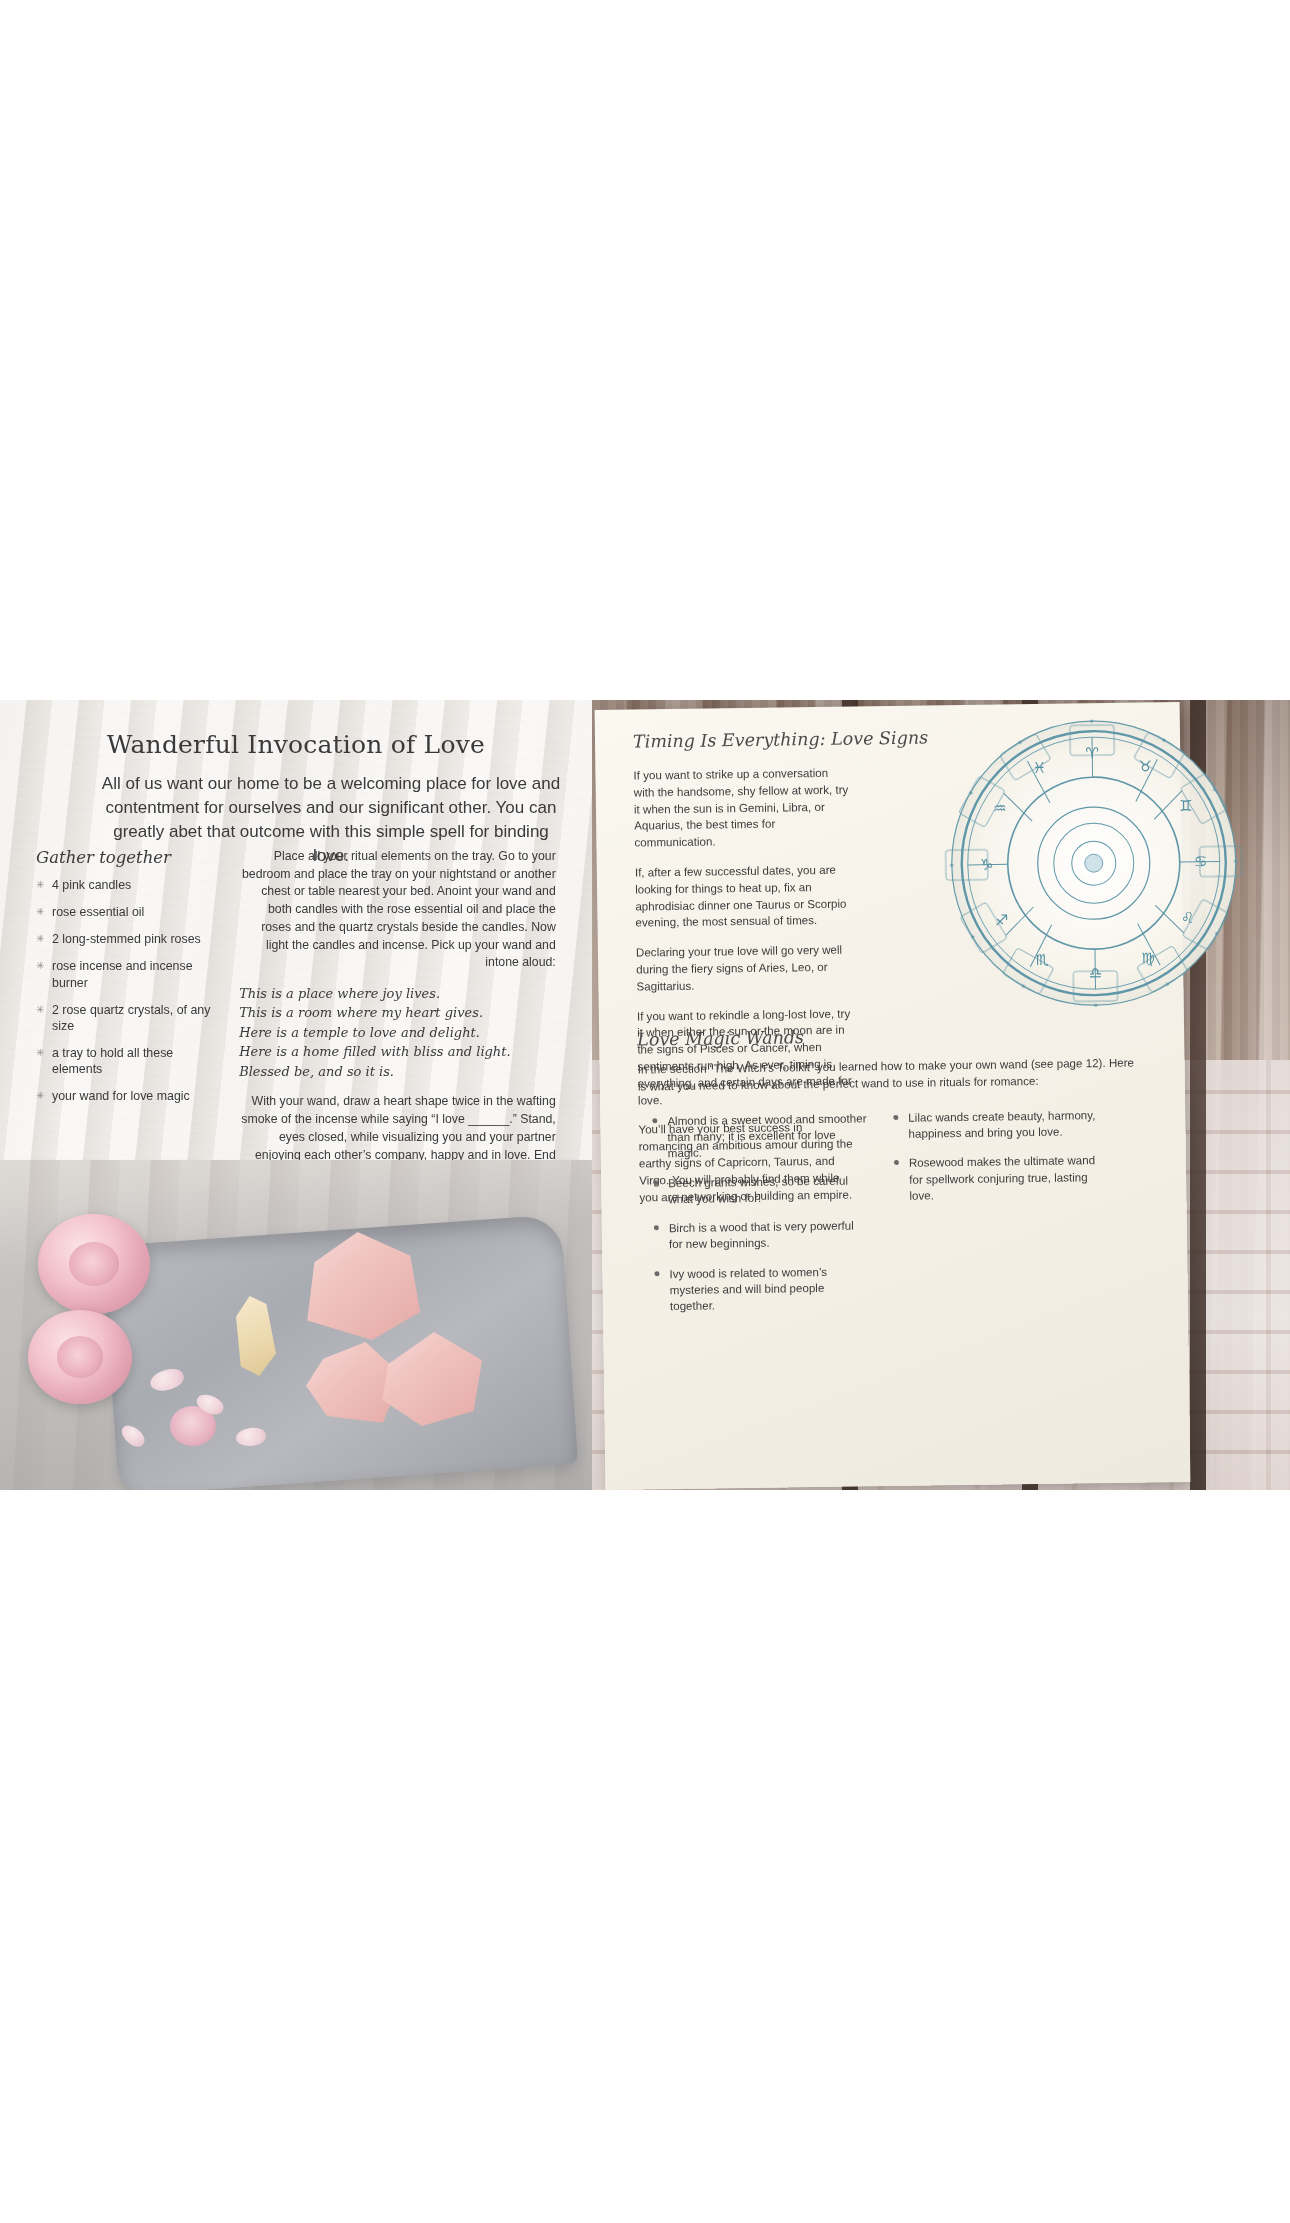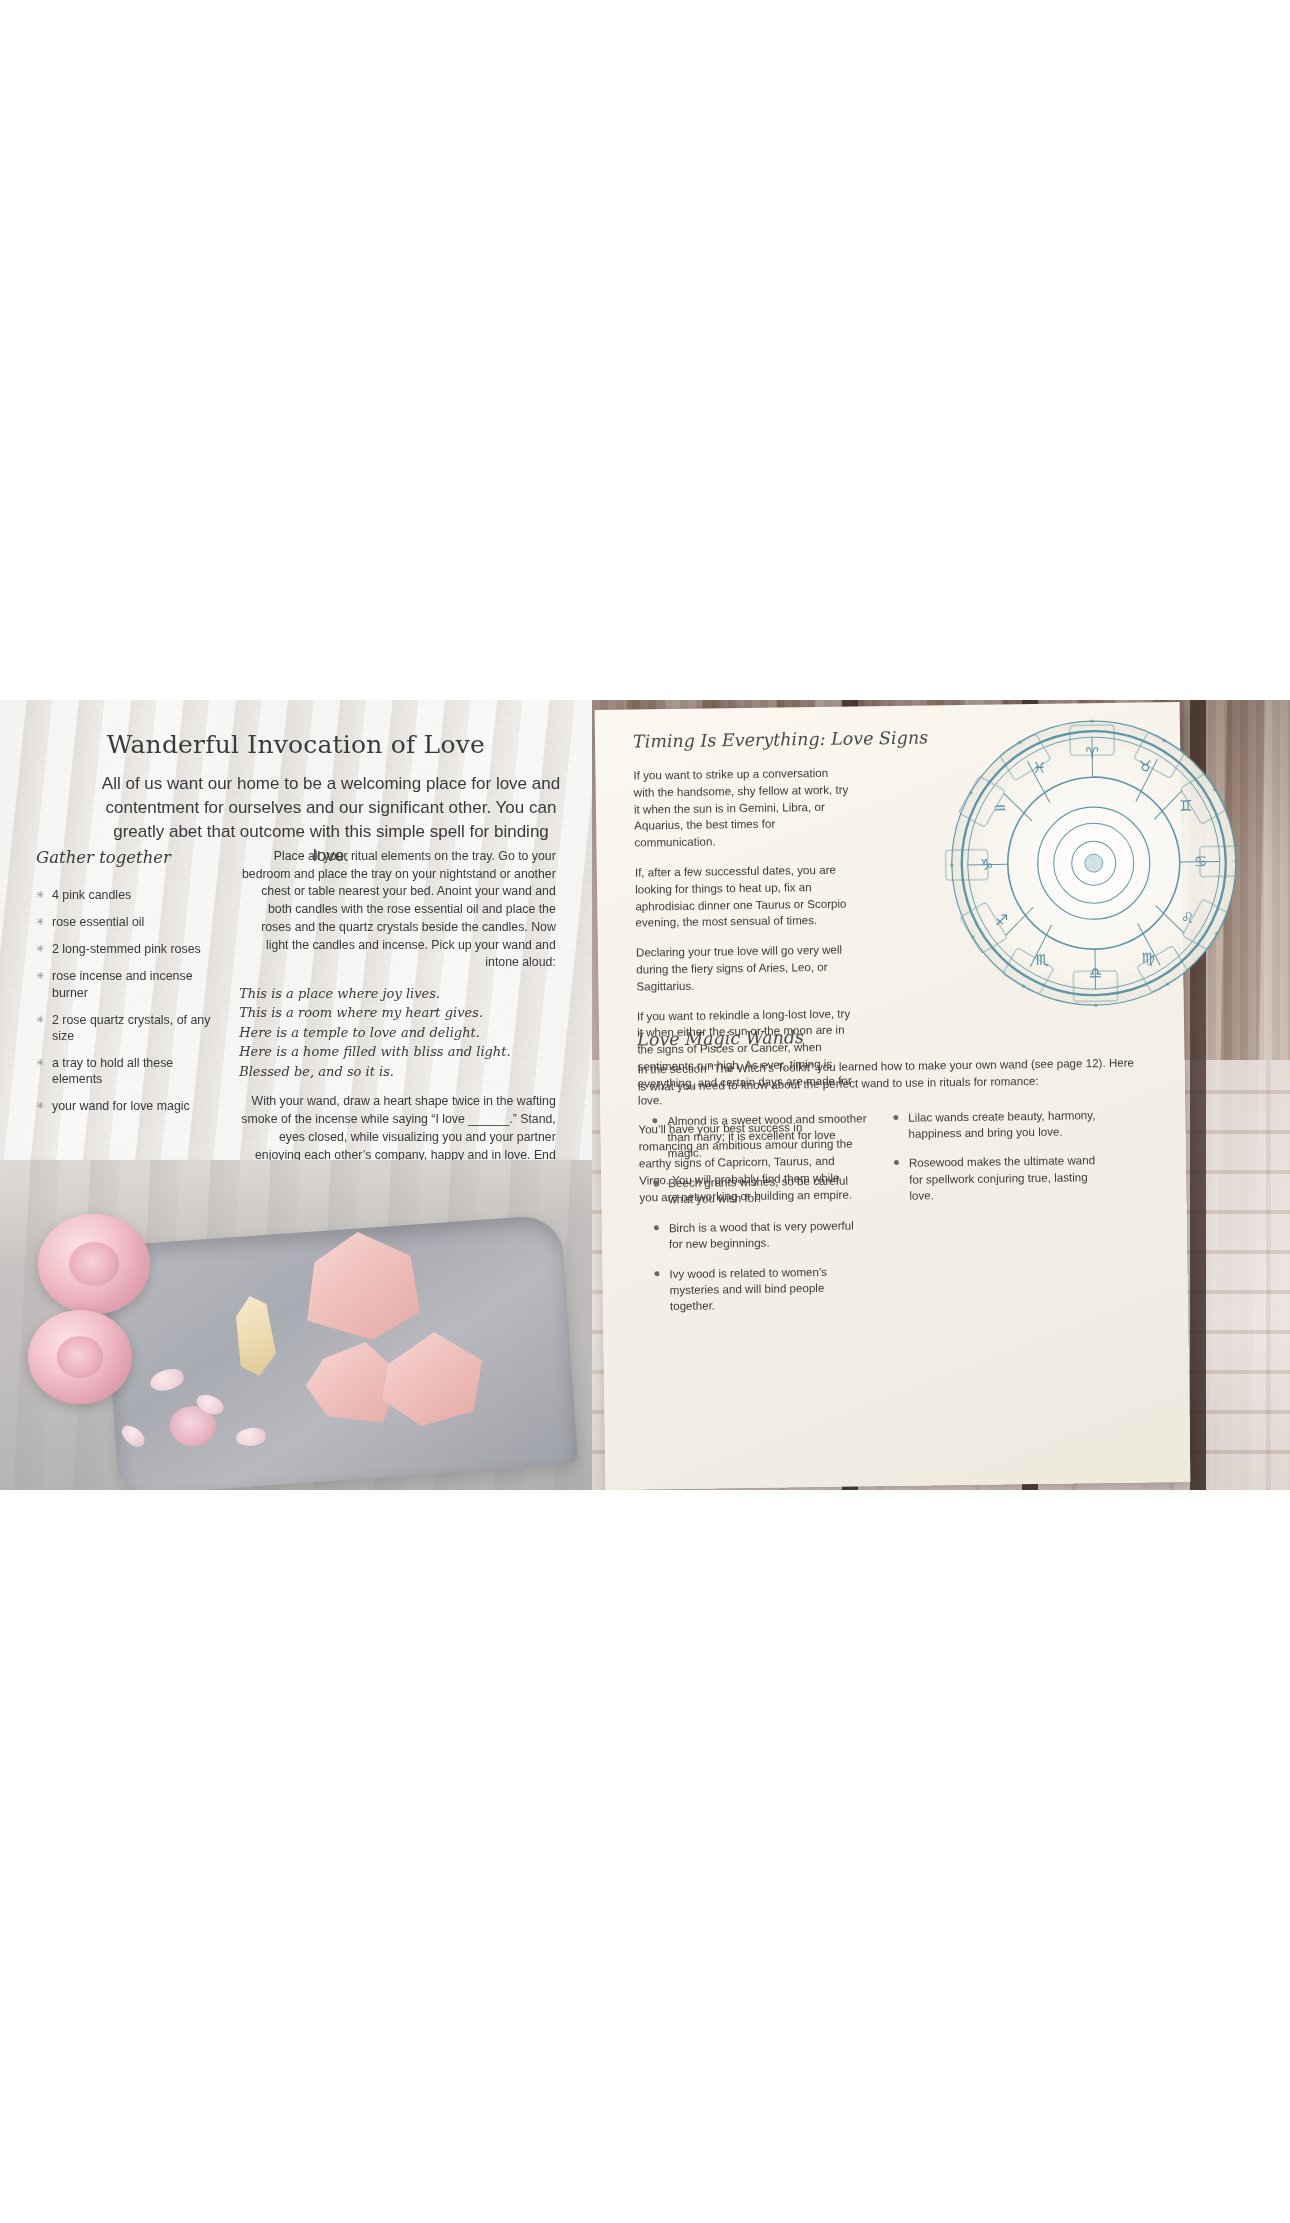--- a/index.html
+++ b/index.html
@@ -132,21 +132,21 @@
     gap: 24px;
   }
   .col-left { width: 198px; }
   .col-right { width: 350px; }
 
   .gather-head {
     font-family: "DejaVu Serif", serif;
     font-style: italic;
     font-size: 16.5px;
     color: #3b3a3a;
-    margin-bottom: 20px;
+    margin-bottom: 10px;
   }
   .gather-list { list-style: none; margin: 0; padding: 0; }
   .gather-list li {
     font-size: 12.4px;
     color: #3a3a3a;
     line-height: 1.3;
     margin-bottom: 11px;
     padding-left: 16px;
     position: relative;
   }

